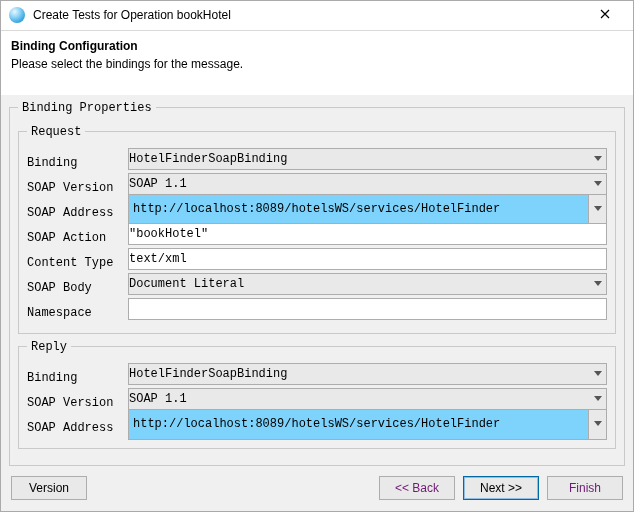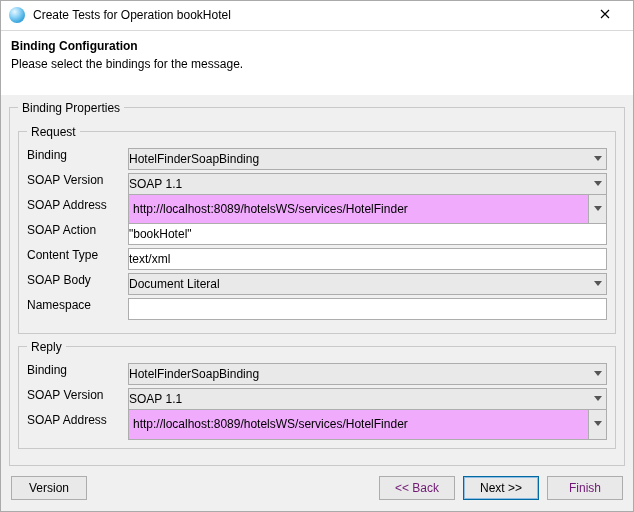--- a/index.html
+++ b/index.html
@@ -55,38 +55,39 @@
   .banner .sub {
     font-size: 12px;
   }
 
   .content {
     flex: 1 1 auto;
     background: #f0f0f0;
     padding: 6px 8px 0 8px;
     display: flex; flex-direction: column;
     overflow: hidden;
+    font-family: Liberation Mono, monospace;
   }
 
   fieldset {
     border: 1px solid #c9c9c9;
     margin: 0 0 6px 0;
     padding: 6px 8px 10px 8px;
   }
   fieldset > legend {
     padding: 0 4px;
     font-size: 12px;
   }
   fieldset.inner {
     margin: 4px 0 6px 0;
   }
 
   .row {
     display: flex;
-    align-items: flex-start;
+    align-items: flex-end;
     margin: 3px 0;
     gap: 6px;
   }
   .row .lbl {
     width: 95px;
     flex: 0 0 95px;
     font-size: 12px;
   }
   .row .ctrl {
     flex: 1 1 auto;
@@ -116,21 +117,21 @@
   }
   .select .chev {
     position: absolute;
     right: 4px; top: 50%; transform: translateY(-50%);
   }
   .combo {
     width: 100%;
     height: 32px;
     display: flex;
     border: 1px solid #adadad;
-    background: #f0abfc;
+    background: #7dd3fc;
   }
   .combo .combo-text {
     flex: 1 1 auto;
     padding: 0 4px;
     display: flex; align-items: center;
     font-size: 12px;
     overflow: hidden; white-space: nowrap;
   }
   .combo .combo-btn {
     width: 18px;

